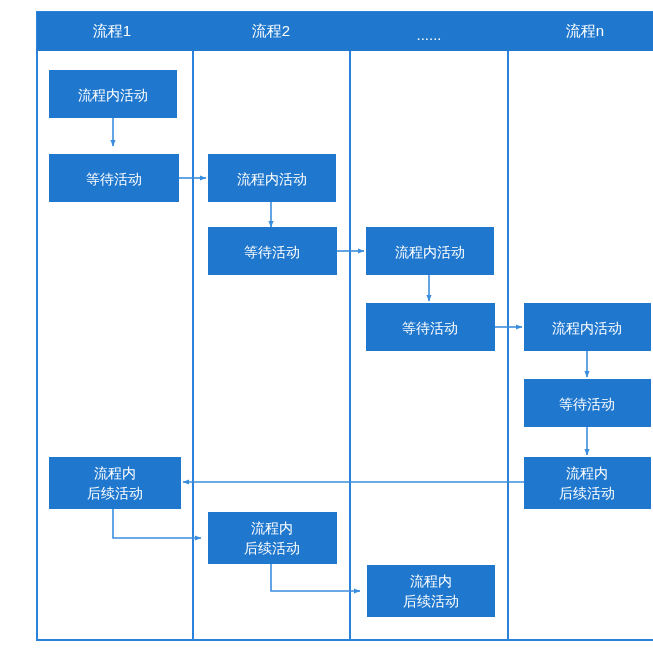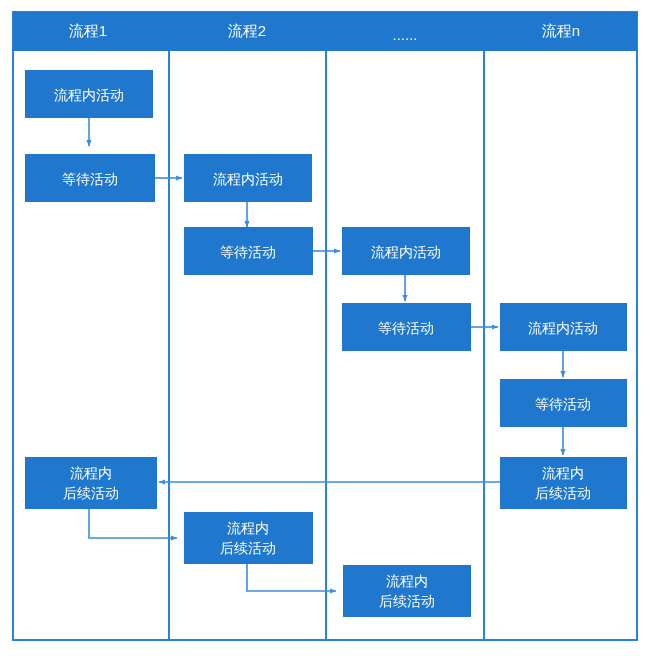--- a/index.html
+++ b/index.html
@@ -10,20 +10,21 @@
   body {
     width: 653px;
     height: 656px;
     font-family: "Liberation Sans", "DejaVu Sans", sans-serif;
     overflow: hidden;
   }
   #diagram-root {
     position: relative;
     width: 595px;
     height: 656px;
+    margin-left: 24px;
   }
   svg.flow-svg {
     display: block;
     width: 653px;
     height: 656px;
   }
   .lane-header-text {
     fill: #ffffff;
     font-size: 15px;
     font-family: "Liberation Sans", "DejaVu Sans", sans-serif;

